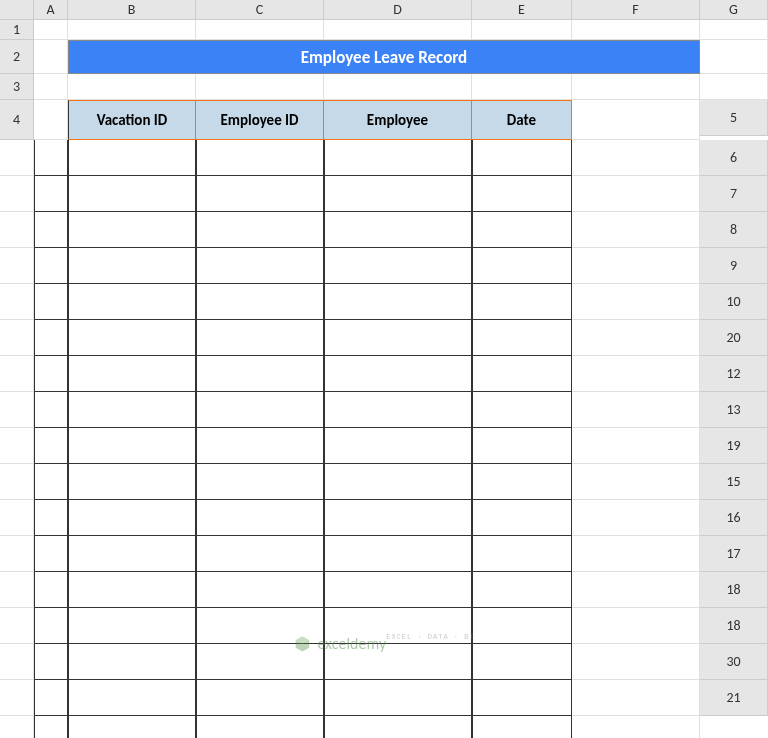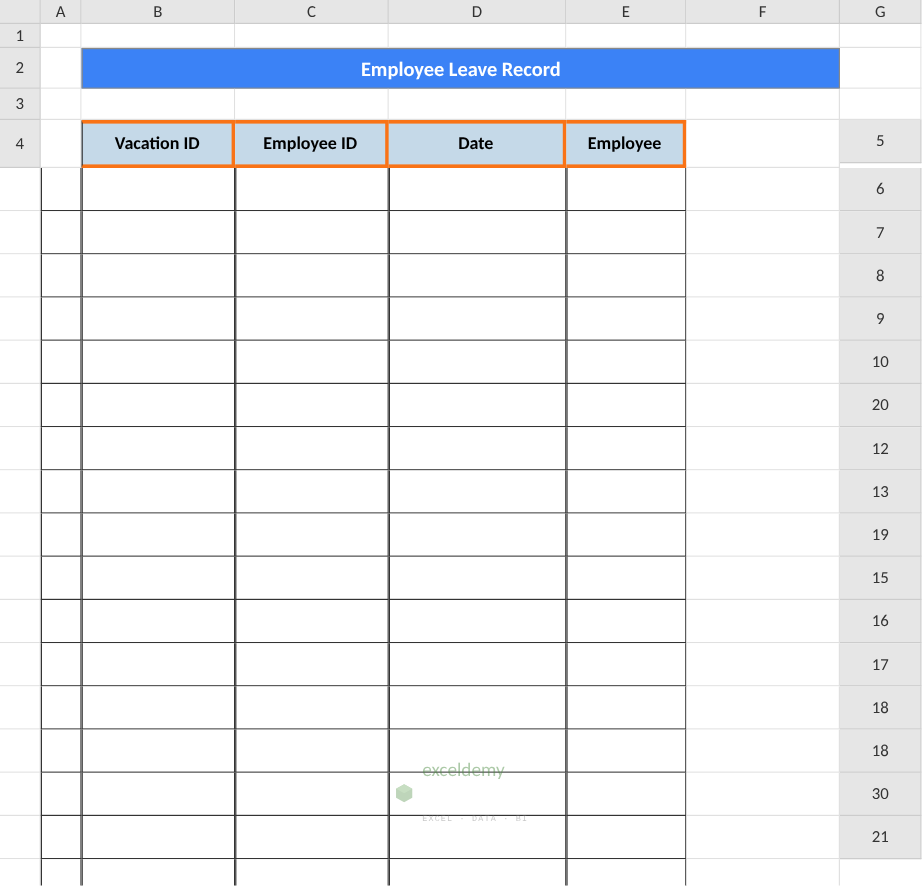--- a/index.html
+++ b/index.html
@@ -60,21 +60,21 @@
       color: #fff;
       font-weight: bold;
       font-size: 17px;
       display: flex;
       align-items: center;
       justify-content: center;
       border: 1px solid #888;
     }
     .table-header {
       background: #c5d9e8;
-      border: 3px solid #f97316;
+      border: 1px solid #f97316;
       font-weight: bold;
       font-size: 15px;
       color: #000;
       display: flex;
       align-items: center;
       justify-content: center;
     }
     .table-cell {
       background: #fff;
       border: 1px solid #333;
@@ -106,23 +106,22 @@
     }
     .watermark-sub {
       font-size: 7px;
       color: #888;
       letter-spacing: 1px;
       margin-top: -2px;
       font-family: Liberation Mono, monospace;
     }
     .watermark-stack {
       display: flex;
-      flex-direction: column;
+      flex-direction: row;
       line-height: 1;
-      gap: 31px;
     }
   </style>
 </head>
 <body>
 
 <div class="grid">
 
   <div class="corner"></div>
   <div class="col-header">A</div>
   <div class="col-header">B</div>
@@ -152,22 +151,22 @@
   <div class="cell row3"></div>
   <div class="cell row3"></div>
   <div class="cell row3"></div>
   <div class="cell row3"></div>
   <div class="cell row3"></div>
 
   <div class="row-header row4">4</div>
   <div class="cell row4"></div>
   <div class="table-header row4 th-first">Vacation ID</div>
   <div class="table-header row4">Employee ID</div>
+  <div class="table-header row4">Employee</div>
   <div class="table-header row4">Date</div>
-  <div class="table-header row4">Employee</div>
   <div class="cell row4"></div>
 
   <div class="row-header row-data">5</div>
   <div class="cell row-data"></div>
   <div class="table-cell row-data first-col"></div>
   <div class="table-cell row-data"></div>
   <div class="table-cell row-data"></div>
   <div class="table-cell row-data"></div>
   <div class="table-cell row-data"></div>
   <div class="cell row-data"></div>

